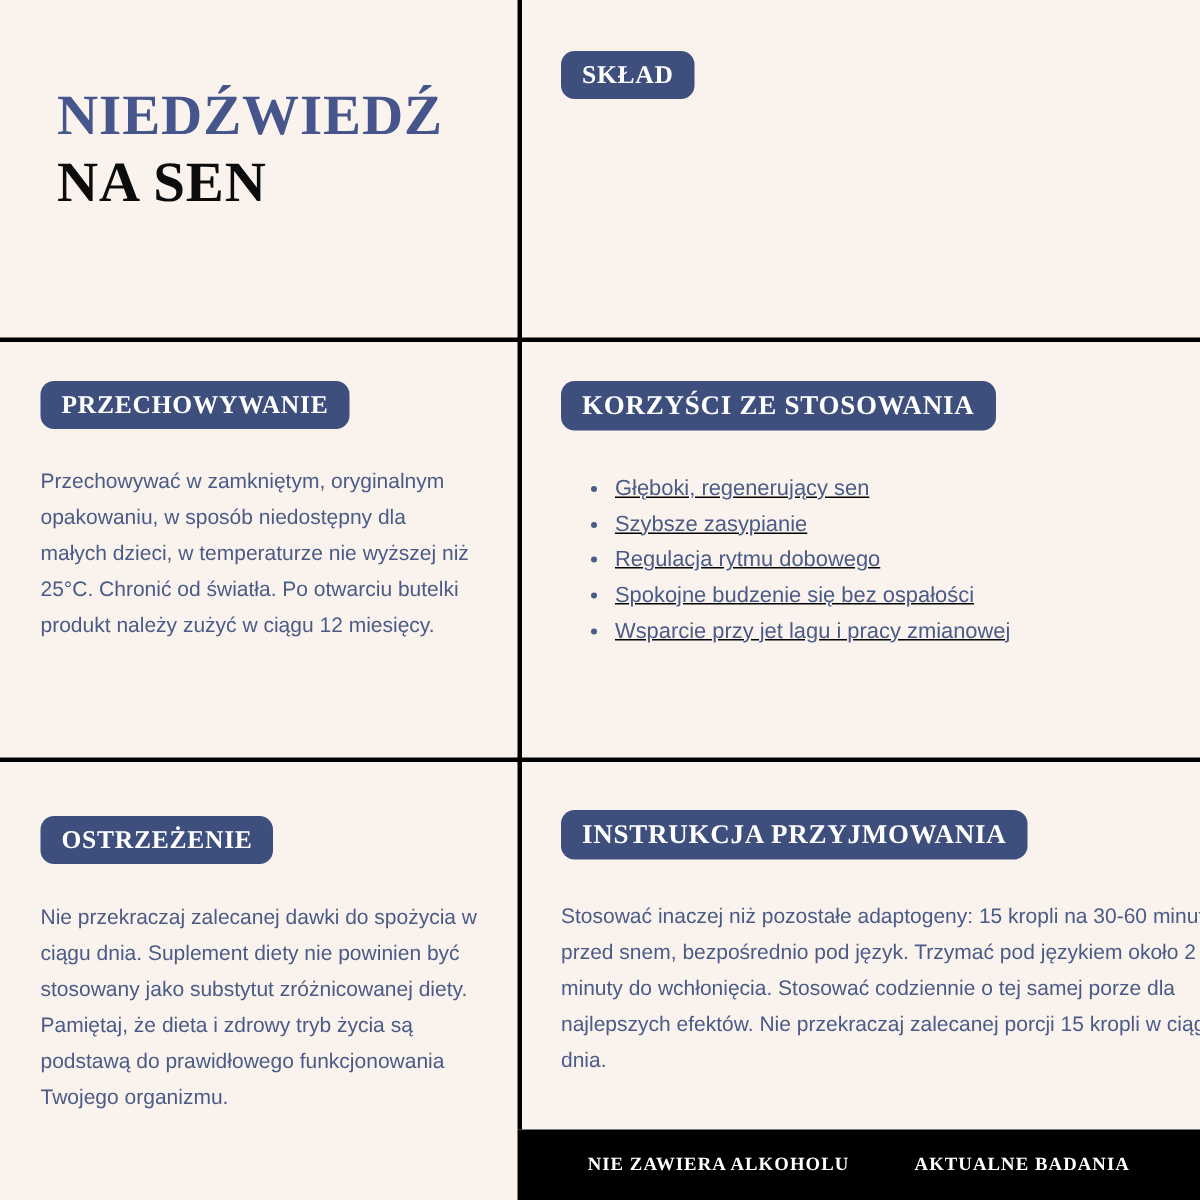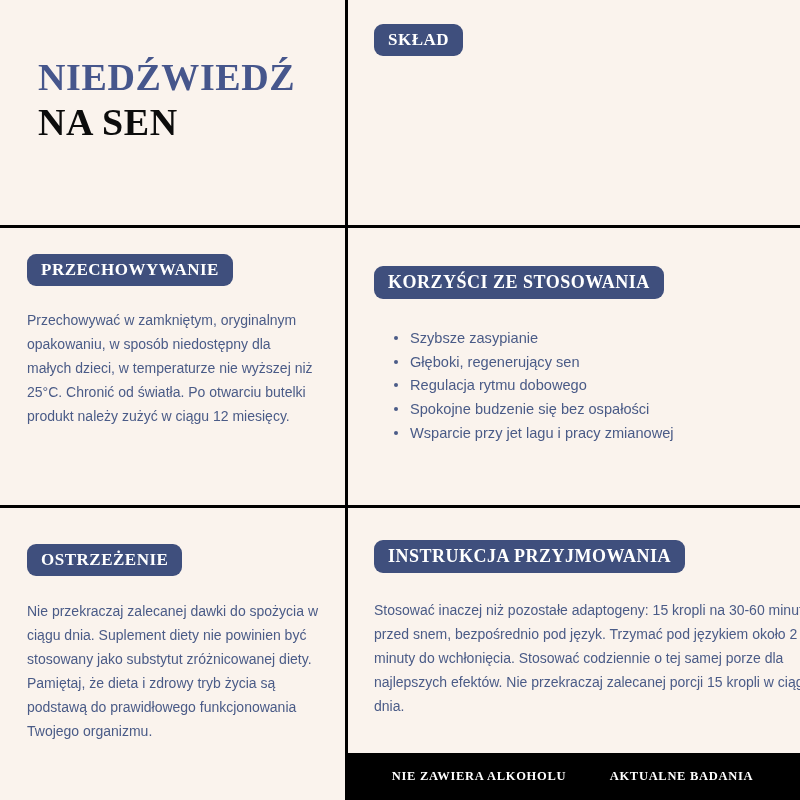--- a/index.html
+++ b/index.html
@@ -41,23 +41,23 @@
     width: 800px;
     height: 3px;
   }
 
   
   .panel {
     position: absolute;
     box-sizing: border-box;
   }
   .panel-title       { left: 0;     top: 0;     width: 345px; height: 225px; }
-  .panel-sklad       { left: 348px; top: 0;     width: 452px; height: 225px; }
+  .panel-sklad       { left: 348px; top: 10px;     width: 452px; height: 225px; }
   .panel-storage     { left: 0;     top: 228px; width: 345px; height: 348px; }
-  .panel-benefits    { left: 348px; top: 240px; width: 452px; height: 354px; }
+  .panel-benefits    { left: 348px; top: 228px; width: 452px; height: 354px; text-decoration: underline; }
   .panel-warning     { left: 0;     top: 516px; width: 345px; height: 292px; }
   .panel-dosage      { left: 348px; top: 508px; width: 509px; height: 245px; }
 
   
   .title-block {
     padding: 55px 0 0 38px;
   }
   .title-line {
     font-family: "Liberation Serif", serif;
     font-weight: bold;
@@ -182,22 +182,22 @@
     <div class="inner">
       <div class="badge badge-sm">PRZECHOWYWANIE</div>
       <p class="body-text">Przechowywać w zamkniętym, oryginalnym opakowaniu, w sposób niedostępny dla małych dzieci, w temperaturze nie wyższej niż 25°C. Chronić od światła. Po otwarciu butelki produkt należy zużyć w ciągu 12 miesięcy.</p>
     </div>
   </div>
 
   <div class="panel panel-benefits">
     <div class="inner">
       <div class="badge badge-md">KORZYŚCI ZE STOSOWANIA</div>
       <ul class="bullets">
+        <li>Głęboki, regenerujący sen</li>
         <li>Szybsze zasypianie</li>
-        <li>Głęboki, regenerujący sen</li>
         <li>Regulacja rytmu dobowego</li>
         <li>Spokojne budzenie się bez ospałości</li>
         <li>Wsparcie przy jet lagu i pracy zmianowej</li>
       </ul>
     </div>
   </div>
 
   <div class="panel panel-warning">
     <div class="inner">
       <div class="badge badge-sm">OSTRZEŻENIE</div>

